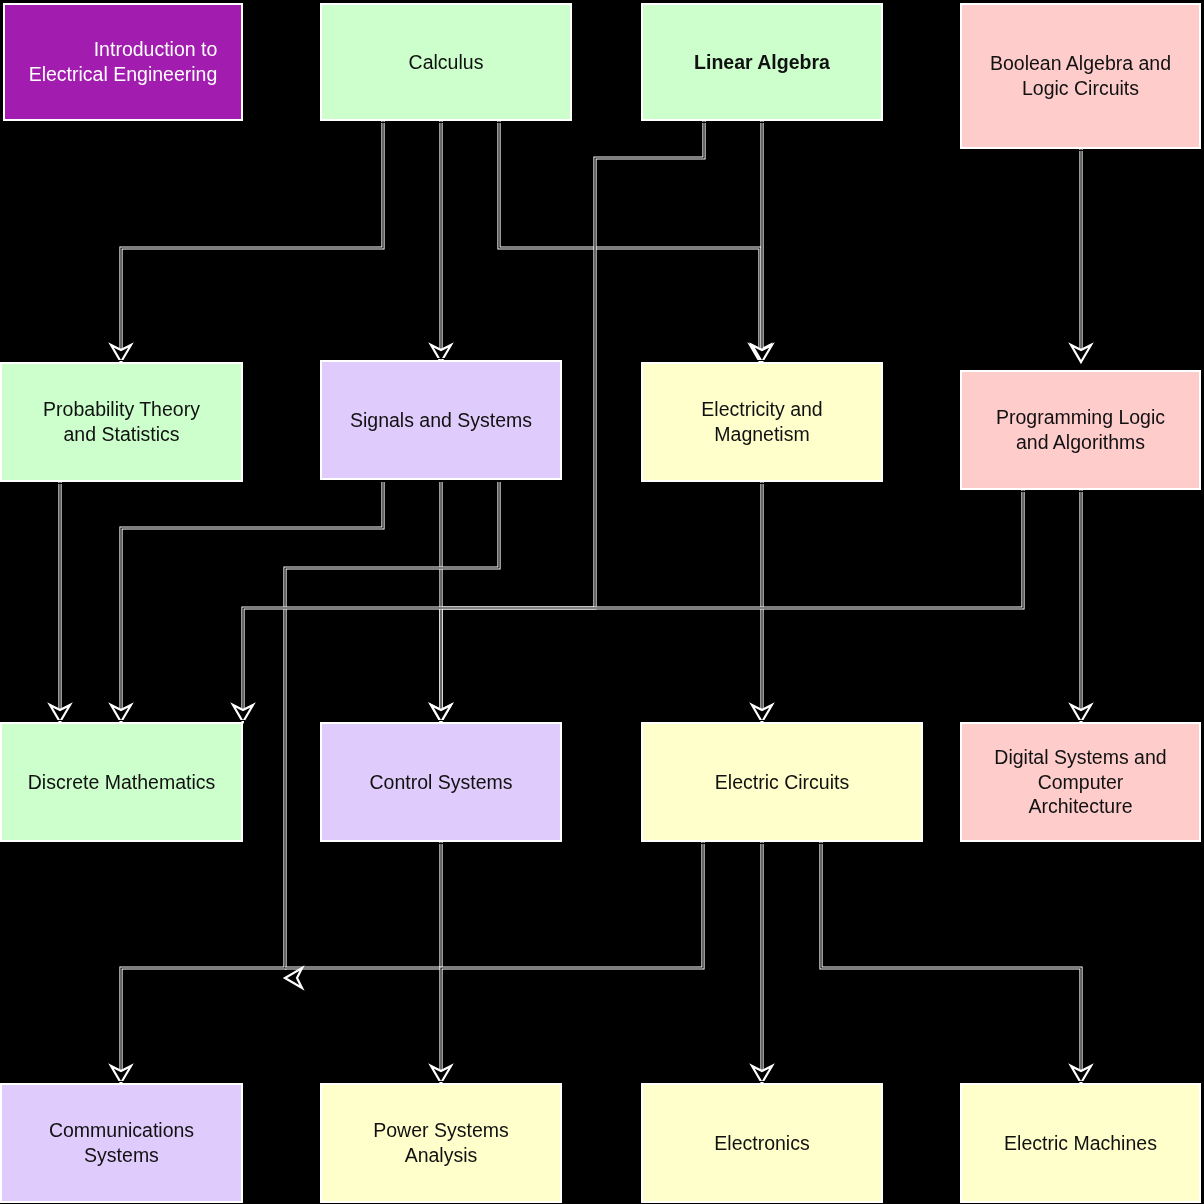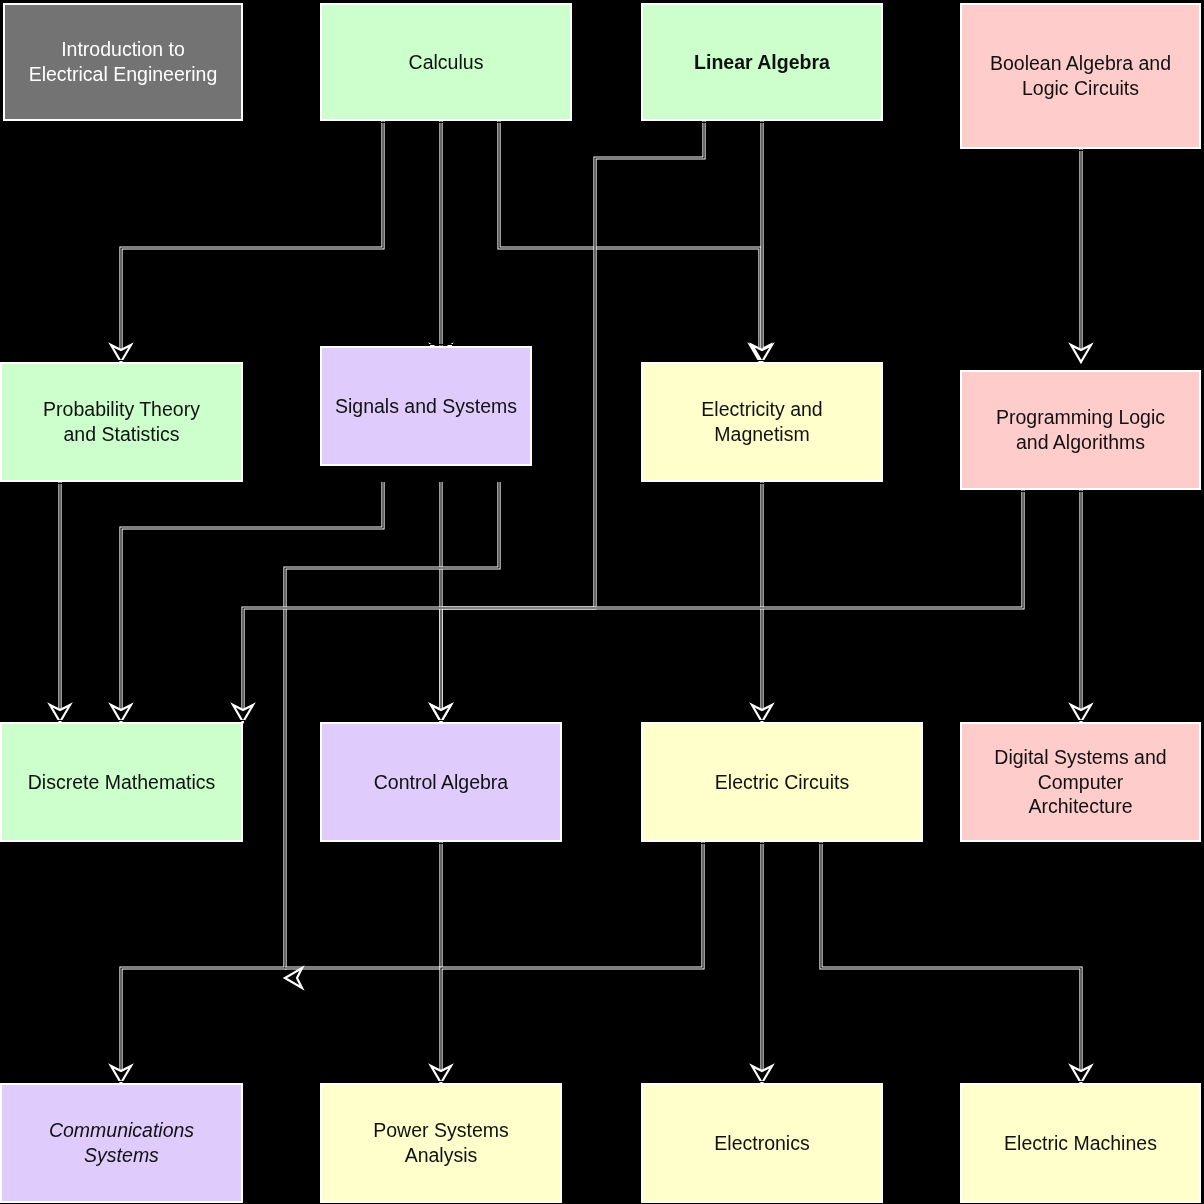--- a/index.html
+++ b/index.html
@@ -149,64 +149,64 @@
         <path class="edge-path-inner" d="M762 842 L762 1073"></path>
         <polygon points="0,0 -17,-10 -12,0 -17,10" class="arrow-head" transform="translate(762,1083) rotate(90)"></polygon>
       </g>
       <g>
         <path class="edge-path" d="M821 842 L821 968 L1081 968 L1081 1073"></path>
         <path class="edge-path-inner" d="M821 842 L821 968 L1081 968 L1081 1073"></path>
         <polygon points="0,0 -17,-10 -12,0 -17,10" class="arrow-head" transform="translate(1081,1083) rotate(90)"></polygon>
       </g>
     </svg>
   <div id="node-layer">
-      <div class="node root" style="left: 3px; top: 3px; width: 240px; height: 118px; background: #737373; color: rgb(255, 255, 255);">
+      <div class="node root" style="left: 3px; top: 3px; width: 240px; height: 118px; background: #a21caf; color: rgb(255, 255, 255); text-align: right;">
         <span class="node-label">Introduction to
 Electrical Engineering</span>
       </div>
       <div class="node" style="left: 320px; top: 3px; width: 252px; height: 118px; background: rgb(204, 255, 204); color: rgb(17, 17, 17);">
         <span class="node-label">Calculus</span>
       </div>
       <div class="node" style="left: 641px; top: 3px; width: 242px; height: 118px; background: rgb(204, 255, 204); color: rgb(17, 17, 17); font-weight: bold;">
         <span class="node-label">Linear Algebra</span>
       </div>
       <div class="node" style="left: 960px; top: 3px; width: 241px; height: 146px; background: rgb(255, 204, 204); color: rgb(17, 17, 17);">
         <span class="node-label">Boolean Algebra and
 Logic Circuits</span>
       </div>
       <div class="node" style="left: 0px; top: 362px; width: 243px; height: 120px; background: rgb(204, 255, 204); color: rgb(17, 17, 17);">
         <span class="node-label">Probability Theory
 and Statistics</span>
       </div>
-      <div class="node" style="left: 320px; top: 346px; width: 212px; height: 120px; background: rgb(224, 204, 252); color: rgb(17, 17, 17);">
+      <div class="node" style="left: 320px; top: 360px; width: 242px; height: 120px; background: rgb(224, 204, 252); color: rgb(17, 17, 17);">
         <span class="node-label">Signals and Systems</span>
       </div>
       <div class="node" style="left: 641px; top: 362px; width: 242px; height: 120px; background: rgb(255, 255, 204); color: rgb(17, 17, 17); justify-content: center;">
         <span class="node-label">Electricity and
 Magnetism</span>
       </div>
       <div class="node" style="left: 960px; top: 362px; width: 241px; height: 120px; background: rgb(255, 204, 204); color: rgb(17, 17, 17); margin-top: 8px;">
         <span class="node-label">Programming Logic
 and Algorithms</span>
       </div>
       <div class="node" style="left: 0px; top: 722px; width: 243px; height: 120px; background: rgb(204, 255, 204); color: rgb(17, 17, 17);">
         <span class="node-label">Discrete Mathematics</span>
       </div>
       <div class="node" style="left: 320px; top: 722px; width: 242px; height: 120px; background: rgb(224, 204, 252); color: rgb(17, 17, 17);">
-        <span class="node-label">Control Algebra</span>
+        <span class="node-label">Control Systems</span>
       </div>
       <div class="node" style="left: 641px; top: 722px; width: 282px; height: 120px; background: rgb(255, 255, 204); color: rgb(17, 17, 17);">
         <span class="node-label">Electric Circuits</span>
       </div>
       <div class="node" style="left: 960px; top: 722px; width: 241px; height: 120px; background: rgb(255, 204, 204); color: rgb(17, 17, 17);">
         <span class="node-label">Digital Systems and
 Computer
 Architecture</span>
       </div>
-      <div class="node" style="left: 0px; top: 1083px; width: 243px; height: 120px; background: rgb(224, 204, 252); color: rgb(17, 17, 17); font-style: italic;">
+      <div class="node" style="left: 0px; top: 1083px; width: 243px; height: 120px; background: rgb(224, 204, 252); color: rgb(17, 17, 17);">
         <span class="node-label">Communications
 Systems</span>
       </div>
       <div class="node" style="left: 320px; top: 1083px; width: 242px; height: 120px; background: rgb(255, 255, 204); color: rgb(17, 17, 17);">
         <span class="node-label">Power Systems
 Analysis</span>
       </div>
       <div class="node" style="left: 641px; top: 1083px; width: 242px; height: 120px; background: rgb(255, 255, 204); color: rgb(17, 17, 17);">
         <span class="node-label">Electronics</span>
       </div>

